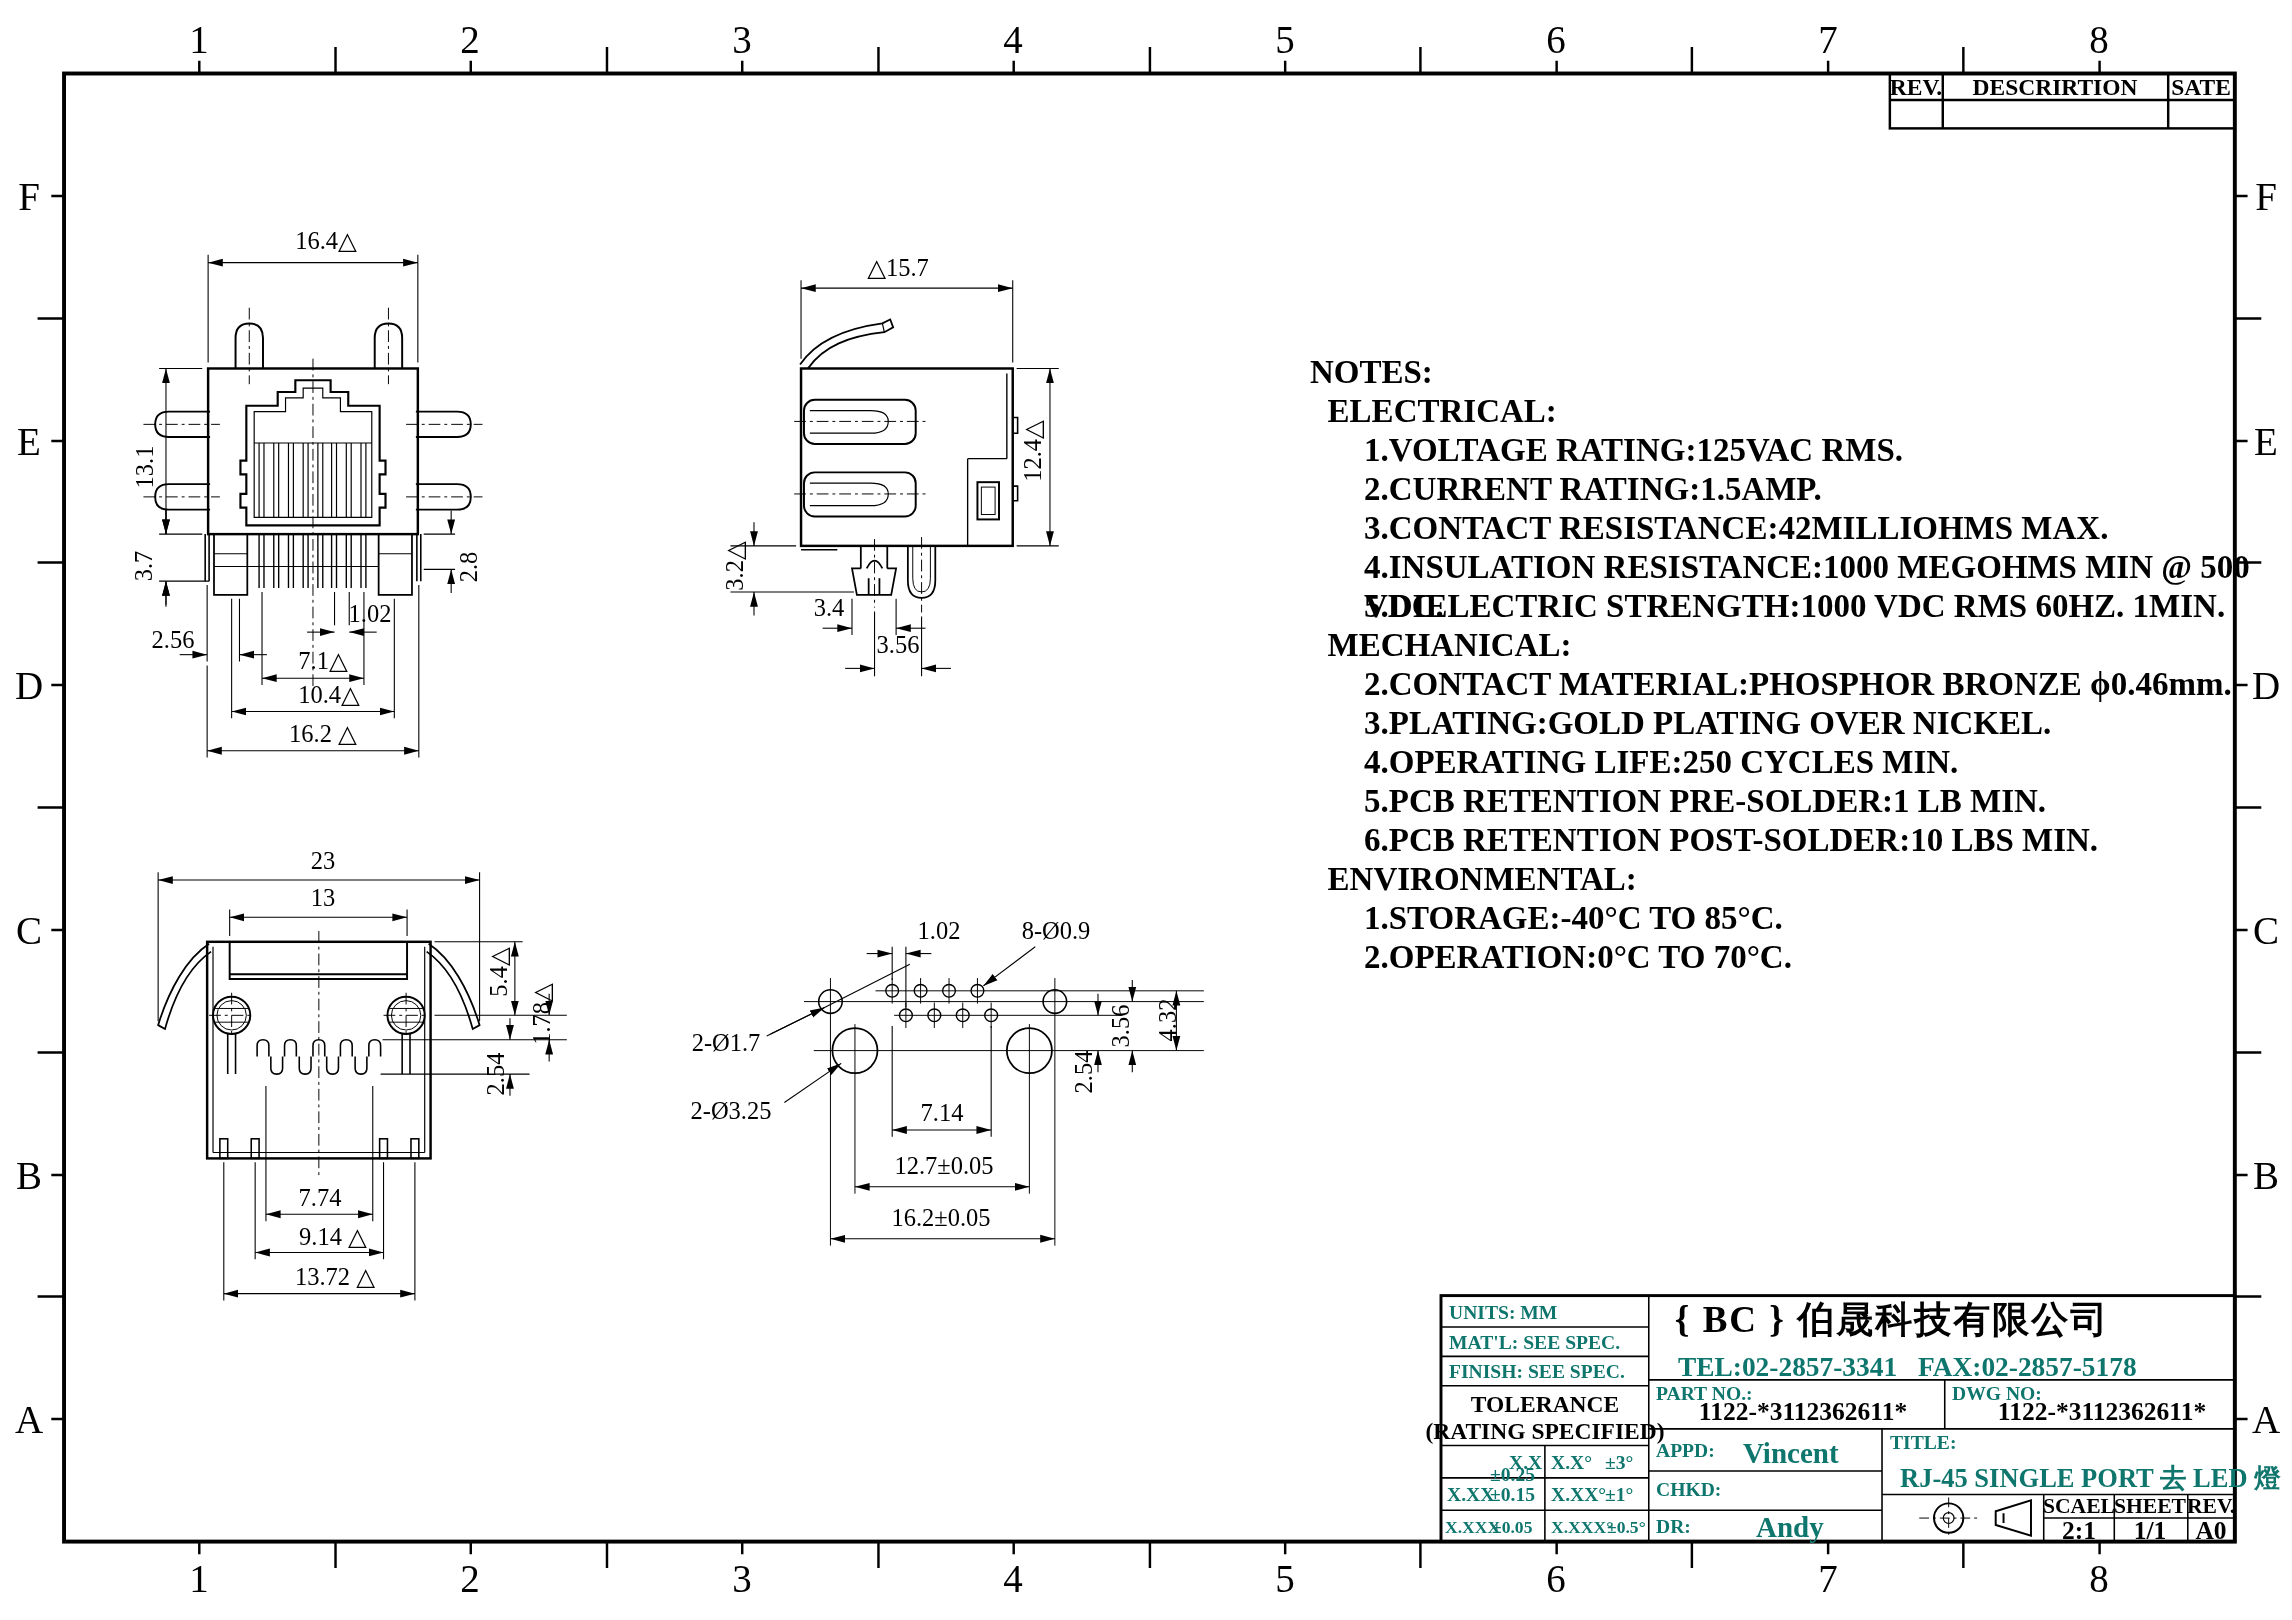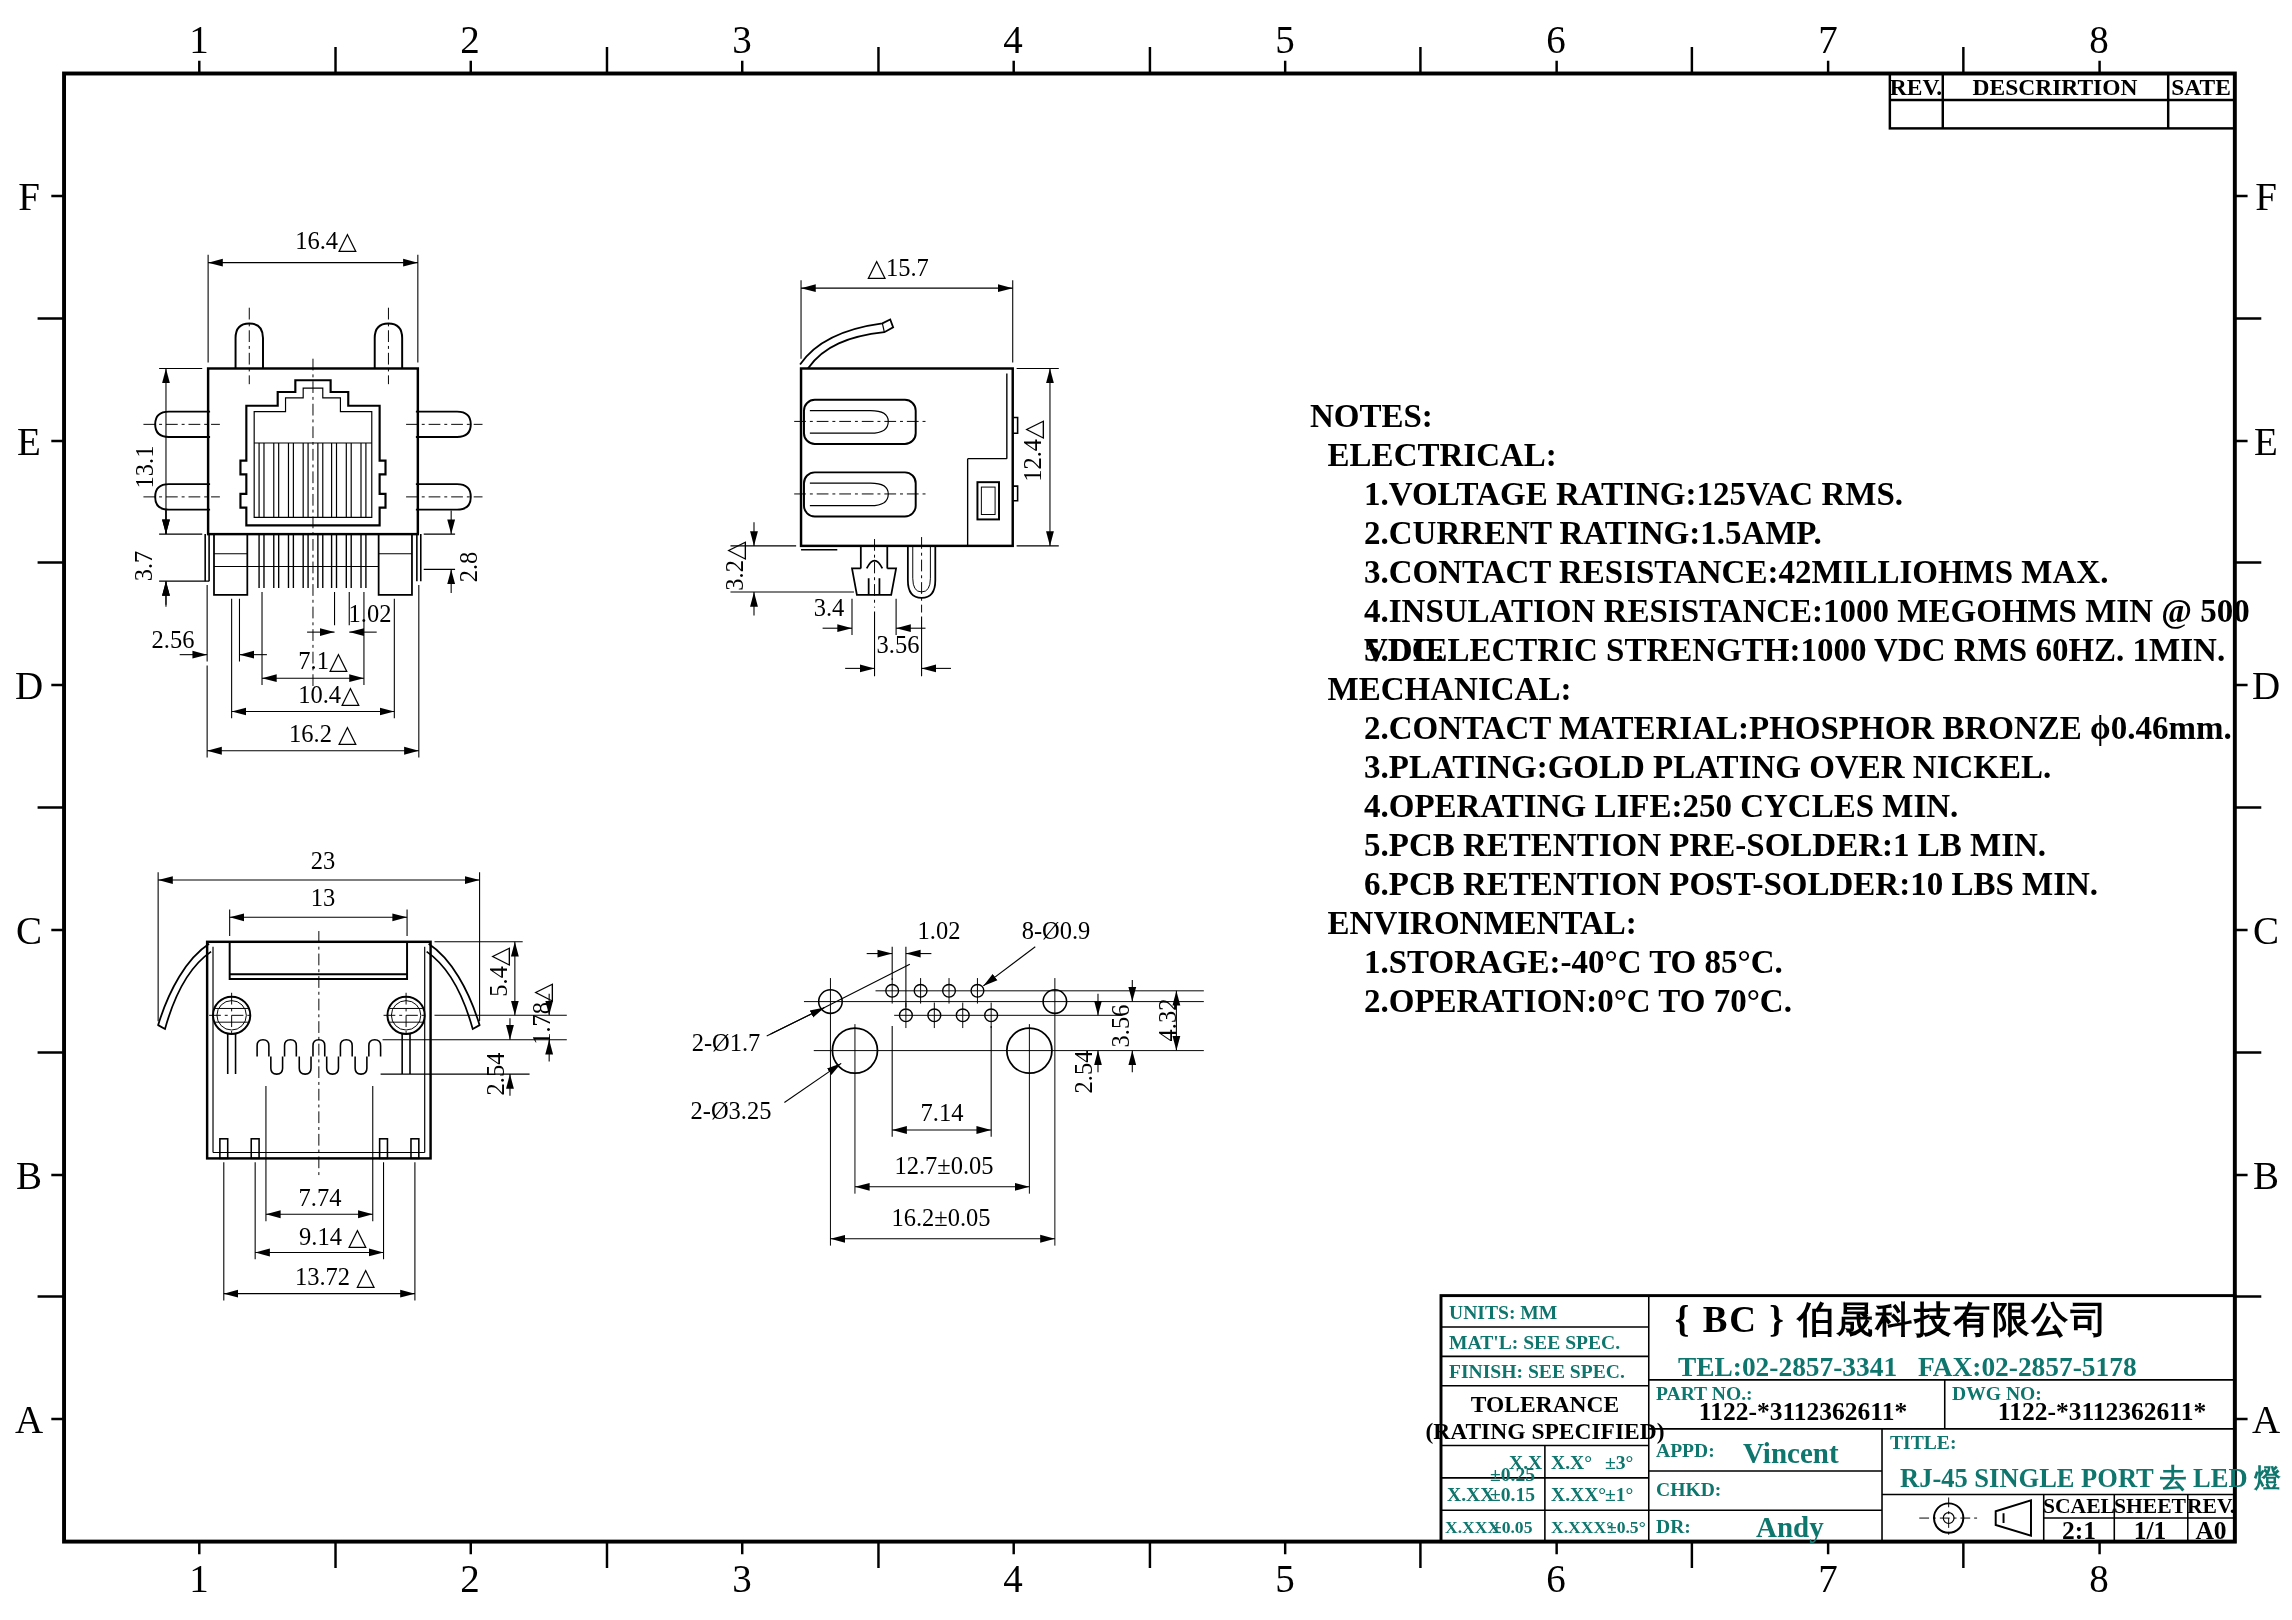--- a/index.html
+++ b/index.html
@@ -5,21 +5,21 @@
   html,body{margin:0;padding:0;background:#fff;}
   .sheet{position:relative;width:2293px;height:1620px;background:#ffffff;
          font-family:"Liberation Serif",serif;color:#000;overflow:hidden;}
   svg{position:absolute;left:0;top:0;}
   .t{position:absolute;white-space:nowrap;transform:translate(-50%,-50%);color:#000;}
   .lt{position:absolute;white-space:nowrap;color:#0f766e;}
   .rot{transform:translate(-50%,-50%) rotate(-90deg);}
   .b{font-weight:bold;}
   .dim{font-size:24.5px;}
   .zone{font-size:39px;}
-  .notes{position:absolute;left:1310px;top:353px;font-size:33px;font-weight:bold;line-height:39px;margin-top:44px;}
+  .notes{position:absolute;left:1310px;top:353px;font-size:33px;font-weight:bold;line-height:39px;}
   .nl{height:39px;}
   .ind1{padding-left:17.6px;}
   .ind2{padding-left:54px;}
   .tb-small{font-size:19.6px;font-weight:bold;}
   .tb-med{font-size:25.5px;font-weight:bold;}
   .tb-big{font-size:37px;font-weight:bold;letter-spacing:2px;}
 </style>
 </head>
 <body>
 

